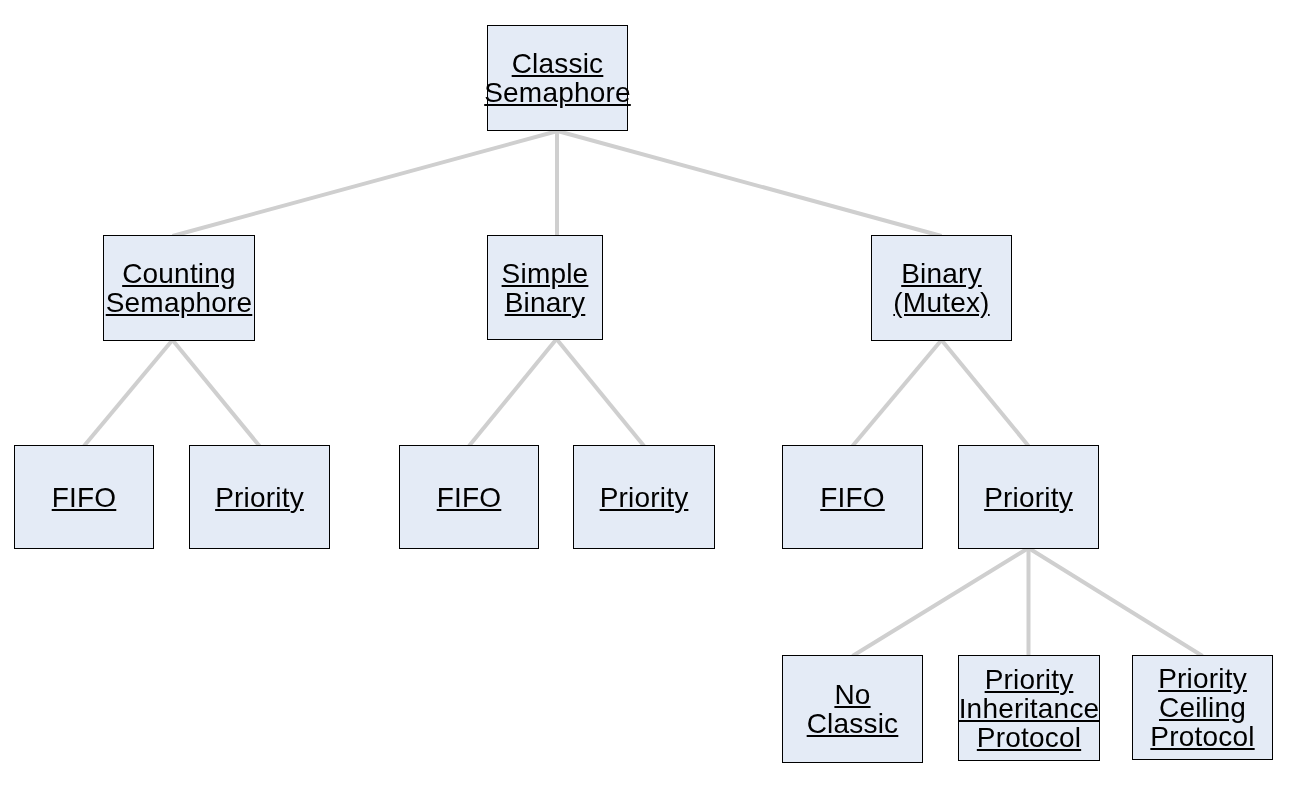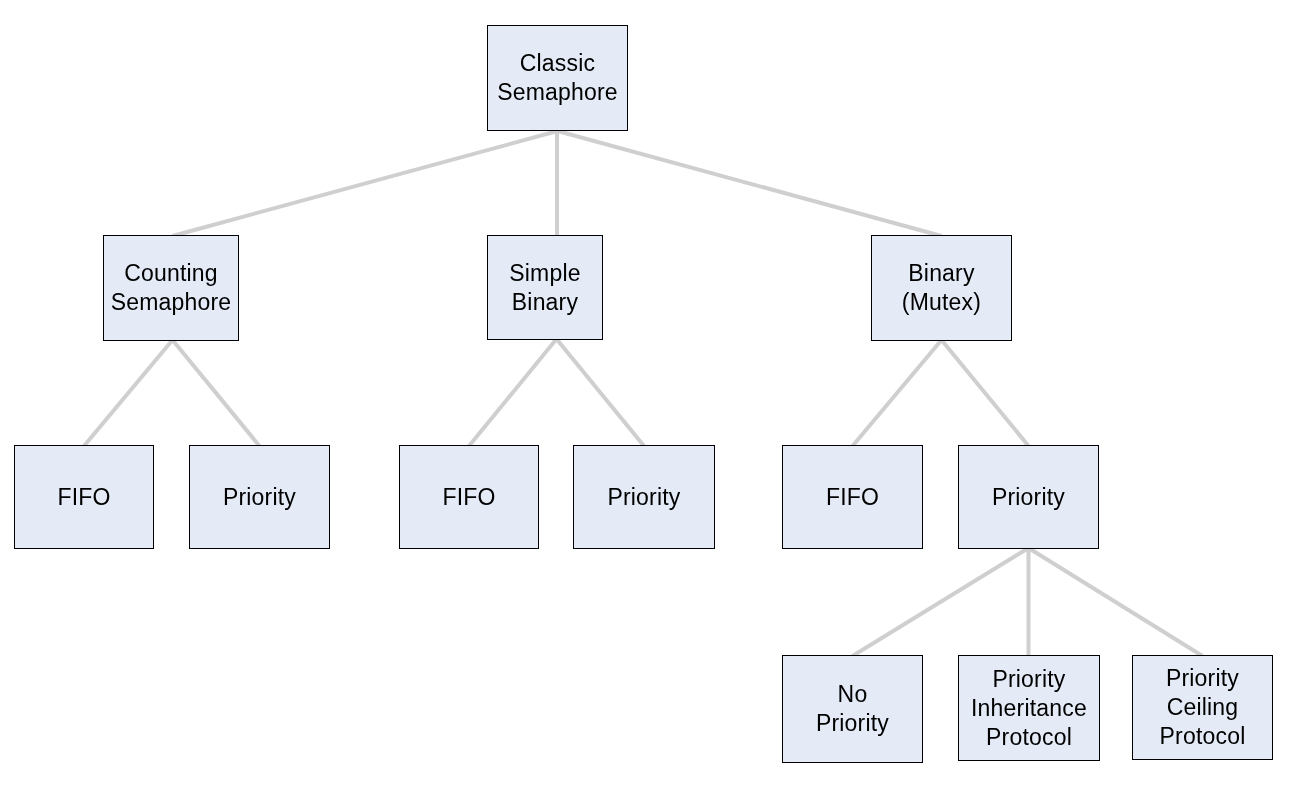--- a/index.html
+++ b/index.html
@@ -30,25 +30,26 @@
     position: absolute;
     box-sizing: border-box;
     background: var(--node-fill, #e4ebf6);
     border: 1px solid var(--node-border, #000000);
     display: flex;
     align-items: center;
     justify-content: center;
     text-align: center;
   }
   .node-label {
-    font-size: 23px;
+    font-size: 28px;
     line-height: 29px;
     color: var(--text, #000000);
     white-space: pre-line;
     letter-spacing: 0.2px;
+    text-decoration: underline;
   }
 </style>
 </head>
 <body>
 
 <div class="canvas">
 
   <svg class="edges" width="1314" height="810" viewBox="0 0 1314 810">
     <line x1="557.5" y1="131" x2="172.5" y2="236"></line>
     <line x1="557" y1="131" x2="557" y2="236"></line>
@@ -62,21 +63,21 @@
     <line x1="1028.5" y1="548" x2="852.5" y2="656"></line>
     <line x1="1028.5" y1="548" x2="1028.5" y2="656"></line>
     <line x1="1028.5" y1="548" x2="1202.5" y2="656"></line>
   </svg>
 
   <div class="node" style="left:487px; top:25px;  width:141px; height:106px">
     <span class="node-label">Classic
 Semaphore</span>
   </div>
 
-  <div class="node" style="left:103px; top:235px; width:136px; height:106px">
+  <div class="node" style="left:103px; top:235px; width:152px; height:106px">
     <span class="node-label">Counting
 Semaphore</span>
   </div>
 
   <div class="node" style="left:487px; top:235px; width:116px; height:105px">
     <span class="node-label">Simple
 Binary</span>
   </div>
 
   <div class="node" style="left:871px; top:235px; width:141px; height:106px">
@@ -103,21 +104,21 @@
   <div class="node" style="left:782px; top:445px; width:141px; height:104px">
     <span class="node-label">FIFO</span>
   </div>
 
   <div class="node" style="left:958px; top:445px; width:141px; height:104px">
     <span class="node-label">Priority</span>
   </div>
 
   <div class="node" style="left:782px; top:655px; width:141px; height:108px">
     <span class="node-label">No
-Priority</span>
+Classic</span>
   </div>
 
   <div class="node" style="left:958px; top:655px; width:142px; height:106px">
     <span class="node-label">Priority
 Inheritance
 Protocol</span>
   </div>
 
   <div class="node" style="left:1132px; top:655px; width:141px; height:105px">
     <span class="node-label">Priority

